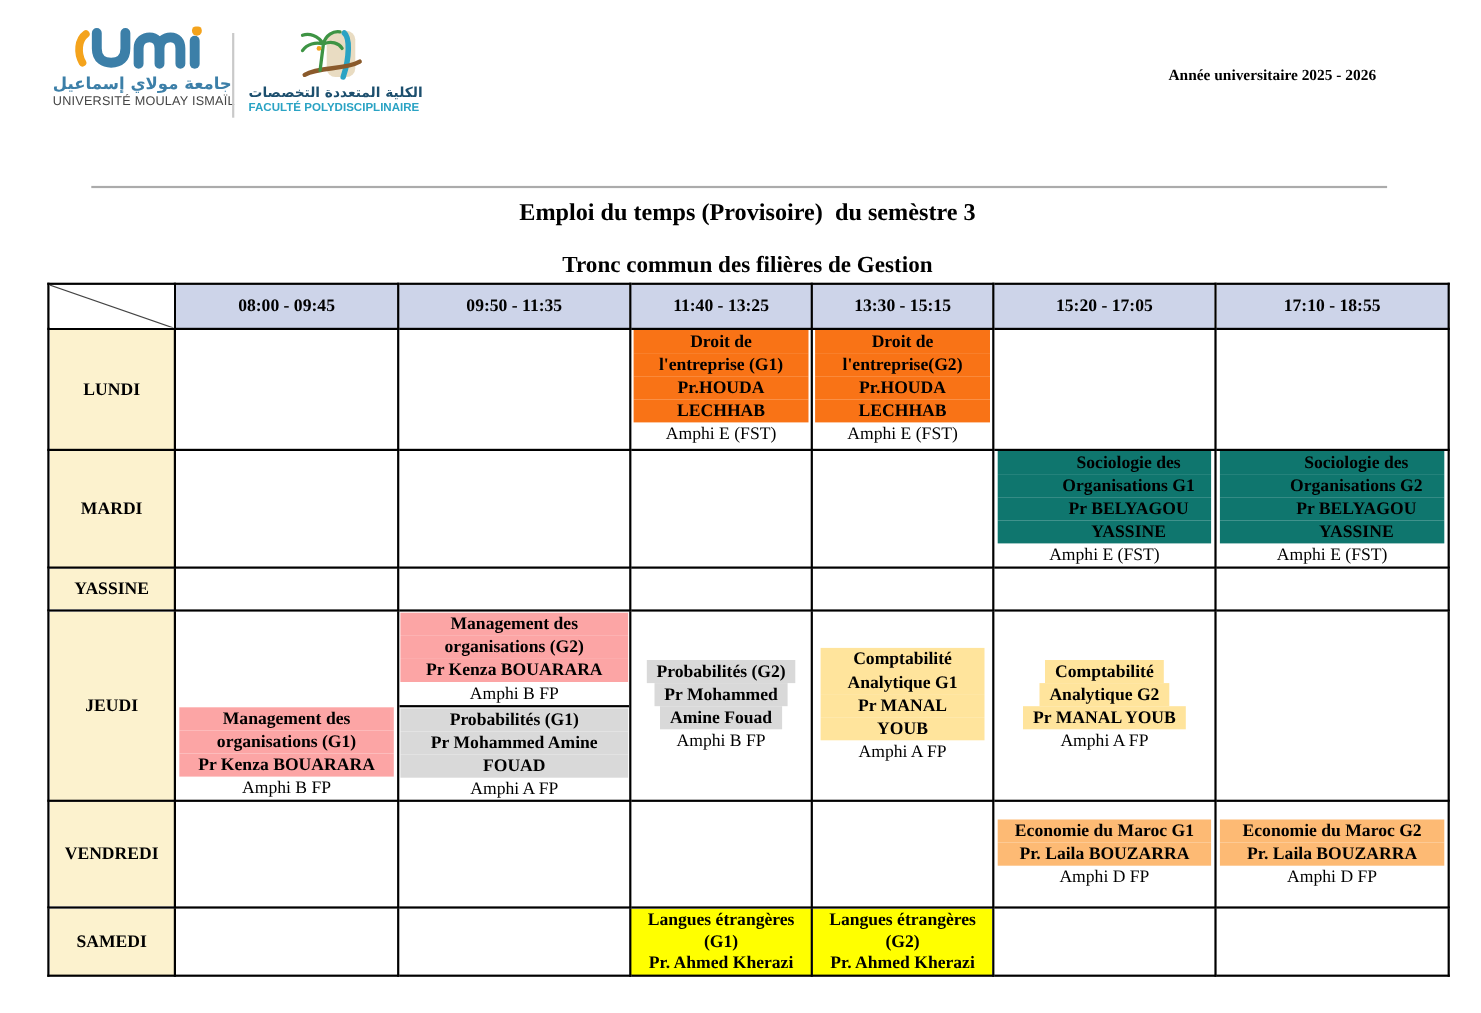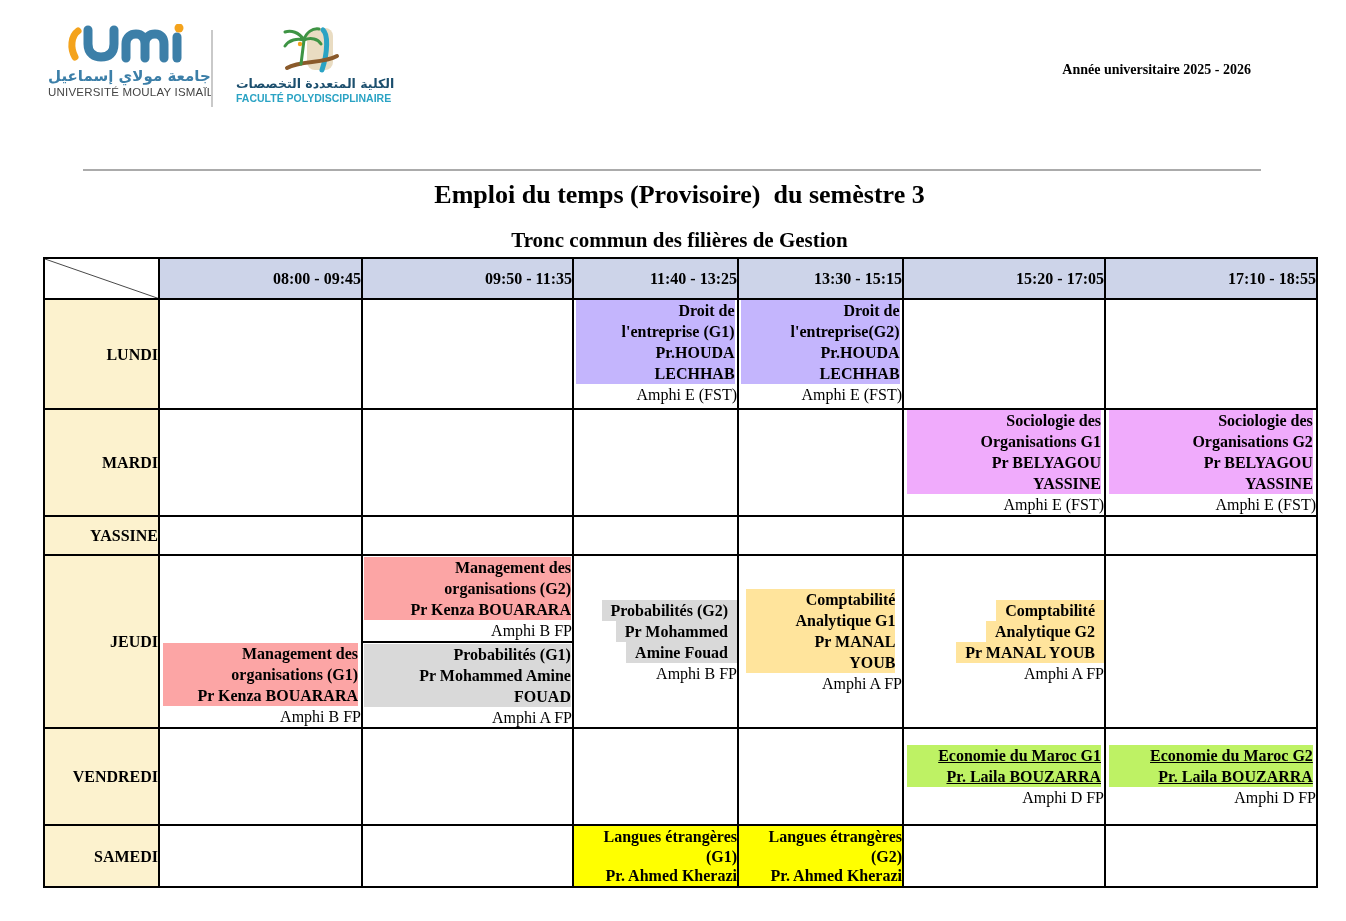--- a/index.html
+++ b/index.html
@@ -9,33 +9,33 @@
     font-family:"Liberation Serif","DejaVu Serif",serif; color:#000;
   }
   .page { position:absolute; inset:0; }
 
   
   .logo-umi { position:absolute; left:48px; top:24px; width:162px; text-align:right; }
   .umi-mark { display:block; margin:0 auto; }
   .umi-arabic { font-family:"DejaVu Sans",sans-serif; font-weight:bold; font-size:15px; color:#3C7FA8; margin-top:1px; white-space:nowrap; }
   .umi-latin  { font-family:"Liberation Sans","DejaVu Sans",sans-serif; font-size:11.5px; color:#454545; white-space:nowrap; letter-spacing:.2px; margin-top:1px; }
   .logo-divider { position:absolute; left:211px; top:30px; width:2px; height:77px; background:#C9C9C9; }
-  .logo-fp { position:absolute; left:236px; top:24px; width:152px; text-align:right; }
+  .logo-fp { position:absolute; left:226px; top:24px; width:152px; text-align:right; }
   .fp-mark { display:block; margin:0 auto; }
   .fp-arabic { font-family:"DejaVu Sans",sans-serif; font-weight:bold; font-size:12.5px; color:#1C4F6E; white-space:nowrap; }
   .fp-latin  { font-family:"Liberation Sans","DejaVu Sans",sans-serif; font-weight:bold; font-size:10.5px; color:#2AA3C4; white-space:nowrap; margin-top:1px; }
   .year { position:absolute; right:95px; top:62px; font-size:14px; font-weight:bold; }
 
   .rule { position:absolute; left:83px; top:169px; width:1178px; height:2px; background:#ABABAB; }
-  .title    { position:absolute; left:43px; top:180px; width:1273px; margin:0; text-align:center; font-size:26px; font-weight:bold; white-space:pre-wrap; }
+  .title    { position:absolute; left:43px; top:180px; width:1273px; margin:0; text-align:center; font-size:22px; font-weight:bold; white-space:pre-wrap; }
   .subtitle { position:absolute; left:43px; top:228px; width:1273px; margin:0; text-align:center; font-size:21px; font-weight:bold; }
 
   
   table.tt { position:absolute; left:43px; top:257px; border-collapse:collapse; table-layout:fixed; }
-  .tt td { border:2px solid #000; padding:0; text-align:right; font-size:16px; line-height:21px; overflow:hidden; }
+  .tt td { border:2px solid #000; padding:0; text-align:center; font-size:16px; line-height:21px; overflow:hidden; }
   tr.r-head  { height:40px; }
   tr.r-lundi { height:110px; }
   tr.r-mardi { height:106px; }
   tr.r-merc  { height:39px; }
   tr.r-jeudi { height:171px; }
   tr.r-vend  { height:97px; }
   tr.r-sam   { height:62px; }
 
   td.time { background:#CDD4E9; font-weight:bold; }
   td.day  { background:#FCF2CE; font-weight:bold; }
@@ -46,26 +46,26 @@
   .v-mid { vertical-align:middle; }
   .v-bottom { vertical-align:bottom; }
   .pb20 { padding-bottom:20px; }
 
   .course { width:100%; }
   .bl { display:block; width:97%; margin:0 auto; font-weight:bold; }  
   .ln { display:block; }
   .il { display:inline-block; font-weight:bold; padding:0 9px; }      
   .room { font-weight:normal; }
 
-  .hl-salmon { background:#c4b5fd; }
-  .hl-green  { background:#f0abfc;padding-left:44px; }
+  .hl-salmon { background:#f97316; }
+  .hl-green  { background:#0f766e;padding-left:44px; }
   .hl-blue   { background:#fca5a5; }
   .hl-gray   { background:#D9D9D9; }
   .hl-gold   { background:#FFE49C; }
-  .hl-orange { background:#bef264;text-decoration:underline; }
+  .hl-orange { background:#fdba74; }
 
   .w92 { width:92%; }
   .w99 { width:99%; }
 
   td.split { vertical-align:top; }
   .half { height:85px; padding-top:1px; }
   .half.lower { height:86px; border-top:2px solid #000; }
 
   td.yellow { background:#FFFF00; }
   td.yellow .yl { font-weight:bold; line-height:19.5px; }

